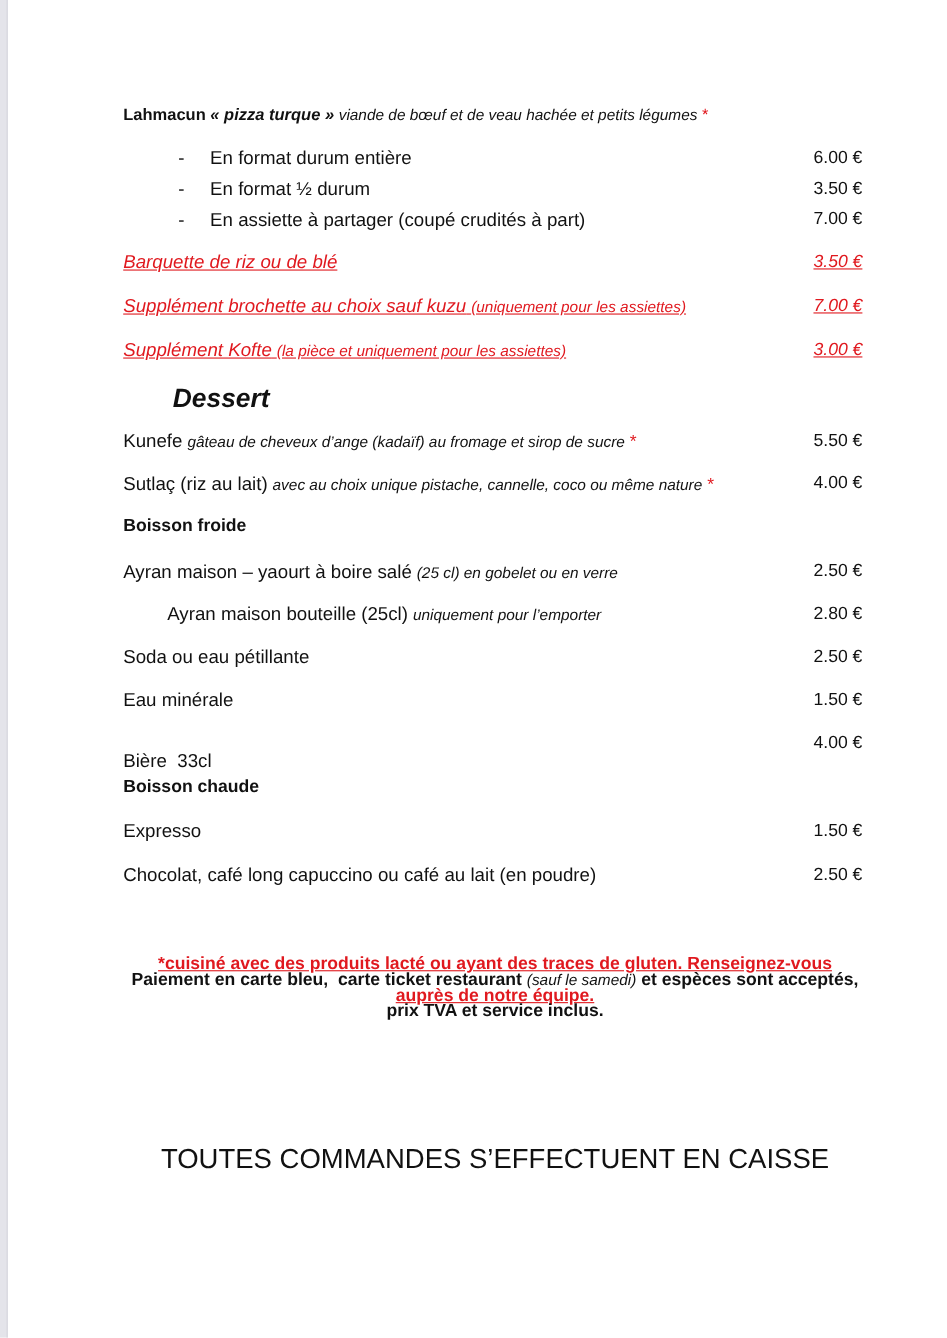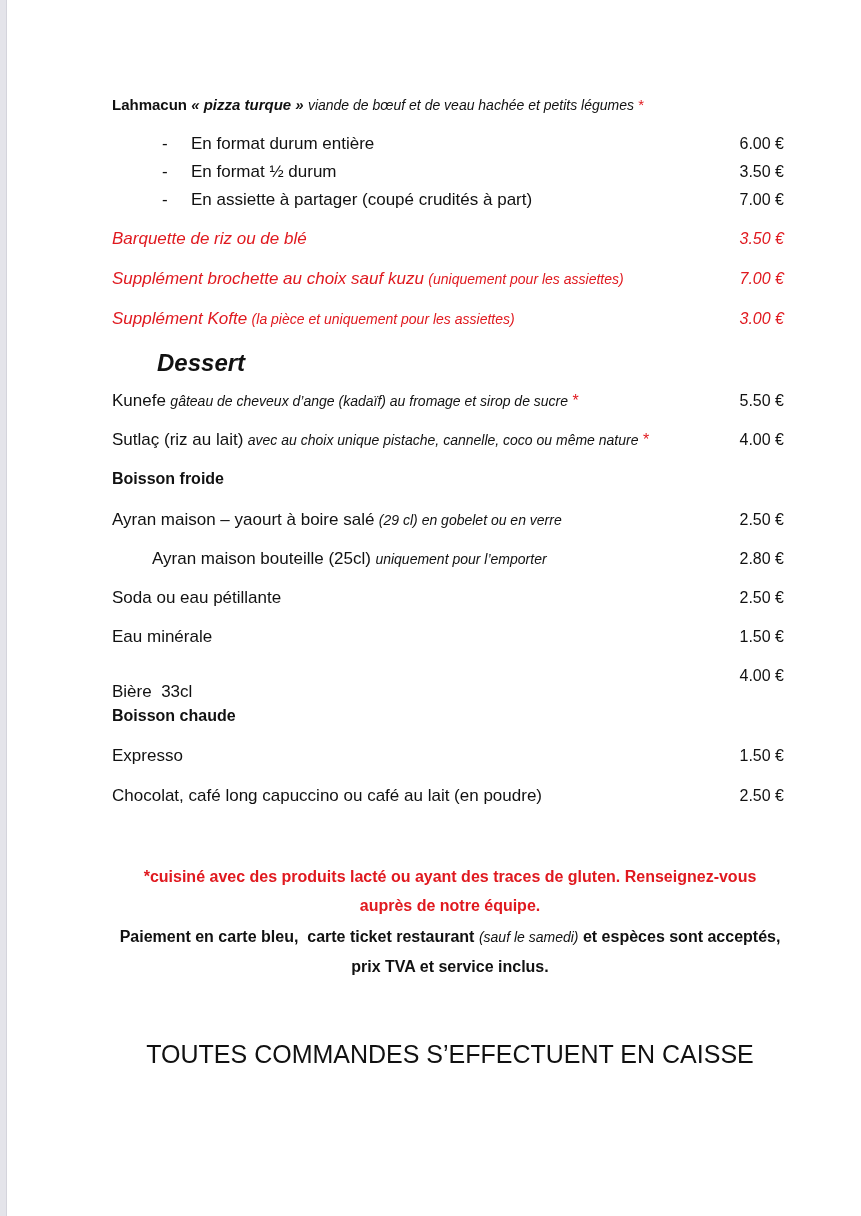--- a/index.html
+++ b/index.html
@@ -12,21 +12,21 @@
     .l { left: 112px; }
     .ind { left: 191px; }
     .dash { left: 162px; }
     .p { right: 77px; text-align: center; }
     .t17 { font-size: 17px; }
     .t16 { font-size: 16px; }
     .t15 { font-size: 15px; }
     .t14 { font-size: 14px; }
     .b { font-weight: bold; }
     .i { font-style: italic; }
-    .red { color: #e0191f; }
+    .red { color: #e0191f; text-decoration: underline; }
     .ast { color: #e0191f; }
     .center { left: 100px; width: 700px; text-align: center; white-space: normal; }
     .small-i { font-style: italic; font-size: 14px; }
   </style>
 </head>
 <body>
 
 <div class="edge"></div>
 
 <div class="abs l t15" style="top:96px;">
@@ -76,21 +76,21 @@
   <span class="t17">Sutlaç (riz au lait)</span>
   <span class="small-i">avec au choix unique pistache, cannelle, coco ou même nature</span>
   <span class="ast">*</span>
 </div>
 <span class="abs p t16" style="top:431px;">4.00 €</span>
 
 <span class="abs l b t16" style="top:470px;">Boisson froide</span>
 
 <div class="abs l" style="top:510px;">
   <span class="t17">Ayran maison – yaourt à boire salé</span>
-  <span class="small-i">(29 cl) en gobelet ou en verre</span>
+  <span class="small-i">(25 cl) en gobelet ou en verre</span>
 </div>
 <span class="abs p t16" style="top:511px;">2.50 €</span>
 
 <div class="abs l" style="top:549px;margin-left:40px;">
   <span class="t17">Ayran maison bouteille (25cl)</span>
   <span class="small-i">uniquement pour l’emporter</span>
 </div>
 <span class="abs p t16" style="top:550px;">2.80 €</span>
 
 <span class="abs l t17" style="top:588px;">Soda ou eau pétillante</span>
@@ -105,19 +105,19 @@
 <span class="abs l b t16" style="top:707px;">Boisson chaude</span>
 
 <span class="abs l t17" style="top:746px;">Expresso</span>
 <span class="abs p t16" style="top:747px;">1.50 €</span>
 
 <span class="abs l t17" style="top:786px;">Chocolat, café long capuccino ou café au lait (en poudre)</span>
 <span class="abs p t16" style="top:787px;">2.50 €</span>
 
 <div class="abs center b red t16" style="top:862px; left:120px; width:660px; line-height:29px;">*cuisiné avec des produits lacté ou ayant des traces de gluten. Renseignez-vous auprès de notre équipe.</div>
 
-<div class="abs center b t16" style="top:922px; left:110px; width:680px; line-height:29px;">
+<div class="abs center b t16" style="top:876px; left:110px; width:680px; line-height:29px;">
   <span style="white-space:pre;">Paiement en carte bleu,  carte ticket restaurant</span>
   <span class="small-i" style="font-weight:normal;">(sauf le samedi)</span>
   <span>et espèces sont acceptés, prix TVA et service inclus.</span>
 </div>
 
 <div class="abs center" style="top:1040px; left:100px; width:700px; font-size:25px;">TOUTES COMMANDES S’EFFECTUENT EN CAISSE</div>
 
 </body></html>

